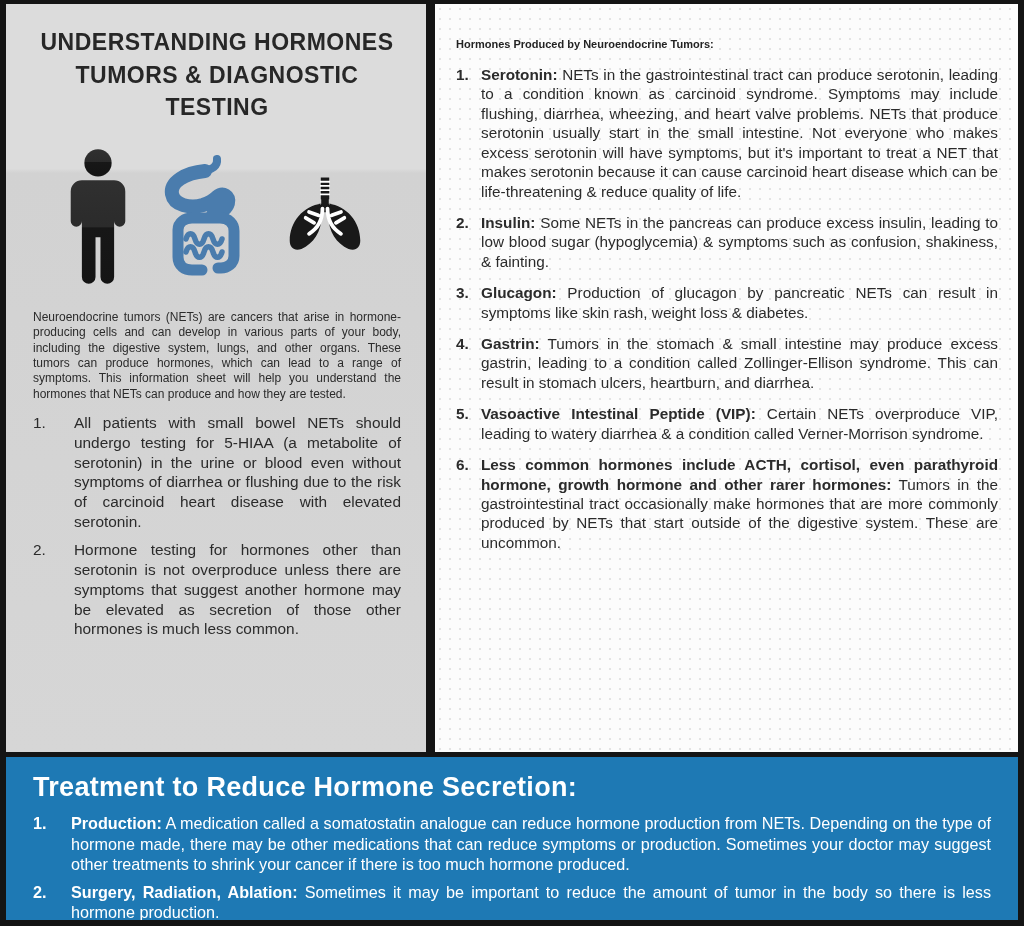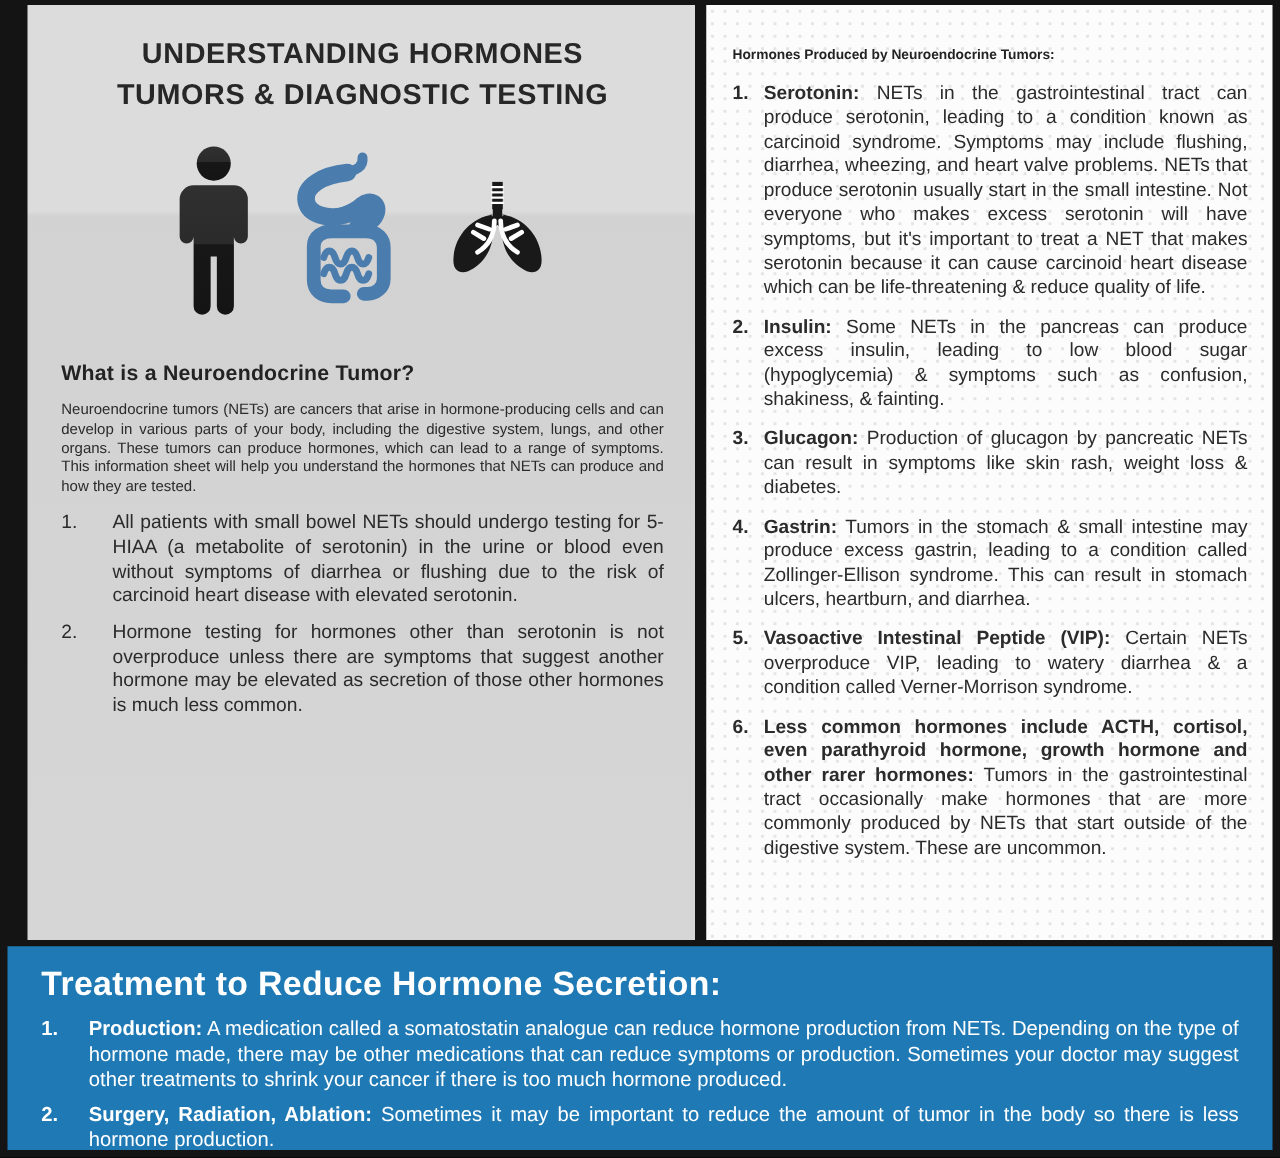--- a/index.html
+++ b/index.html
@@ -12,25 +12,24 @@
     background: #141414;
     padding: 4px 6px 6px 6px;
     display: flex;
     flex-direction: column;
     font-family: "Liberation Sans", "DejaVu Sans", sans-serif;
   }
 
   .top-row { display: flex; gap: 9px; flex: 0 0 748px; }
 
   .left-panel {
-    width: 534px;
+    width: 420px;
     background: linear-gradient(180deg, #dcdcdc 0%, #dcdcdc 22%, #d2d2d2 22.6%, #d6d6d6 100%);
     padding: 16px 25px 0 27px;
     overflow: hidden;
-    margin-left: 16px;
   }
 
   .right-panel {
     flex: 1;
     background-color: #fcfcfc;
     background-image: radial-gradient(#e4e4e4 1.1px, rgba(0,0,0,0) 1.25px);
     background-size: 10px 10px;
     padding: 28px 20px 0 21px;
     overflow: hidden;
   }
@@ -171,21 +170,20 @@
             <path id="lobe" fill="#191919" d="M46 34 c-22 3 -38 22 -38 44 c0 9 6 13 14 10 c14 -6 24 -20 24 -40 v-8 c0 -4 -1 -6 -4 -6 z"></path>
             <use href="#lobe" transform="translate(100 0) scale(-1 1)"></use>
             <path d="M50 24 v12 M50 34 c0 7 -7 9 -13 13 M50 34 c0 7 7 9 13 13" stroke="#191919" stroke-width="9" fill="none" stroke-linecap="round"></path>
             <path d="M47 40 c0 14 -6 24 -16 30 M37 57 l-10 -6 M42 48 l-11 -4 M53 40 c0 14 6 24 16 30 M63 57 l10 -6 M58 48 l11 -4" stroke="#ffffff" stroke-width="4.5" fill="none" stroke-linecap="round"></path>
             <rect x="45" y="3" width="10" height="26" fill="#191919"></rect>
             <path d="M44 8 h12 M44 13 h12 M44 18 h12 M44 23 h12" stroke="#ffffff" stroke-width="2.2"></path>
           </svg>
         </span>
       </div>
 
-      <h2 class="section-heading">What is a Neuroendocrine Tumor?</h2>
       <p class="body-text">Neuroendocrine tumors (NETs) are cancers that arise in hormone-producing cells and can develop in various parts of your body, including the digestive system, lungs, and other organs. These tumors can produce hormones, which can lead to a range of symptoms. This information sheet will help you understand the hormones that NETs can produce and how they are tested.</p>
 
       <div class="num-list">
         <div class="num-row">
           <span class="num">1.</span>
           <span class="txt">All patients with small bowel NETs should undergo testing for 5-HIAA (a metabolite of serotonin) in the urine or blood even without symptoms of diarrhea or flushing due to the risk of carcinoid heart disease with elevated serotonin.</span>
         </div>
         <div class="num-row">
           <span class="num">2.</span>
           <span class="txt">Hormone testing for hormones other than serotonin is not overproduce unless there are symptoms that suggest another hormone may be elevated as secretion of those other hormones is much less common.</span>

